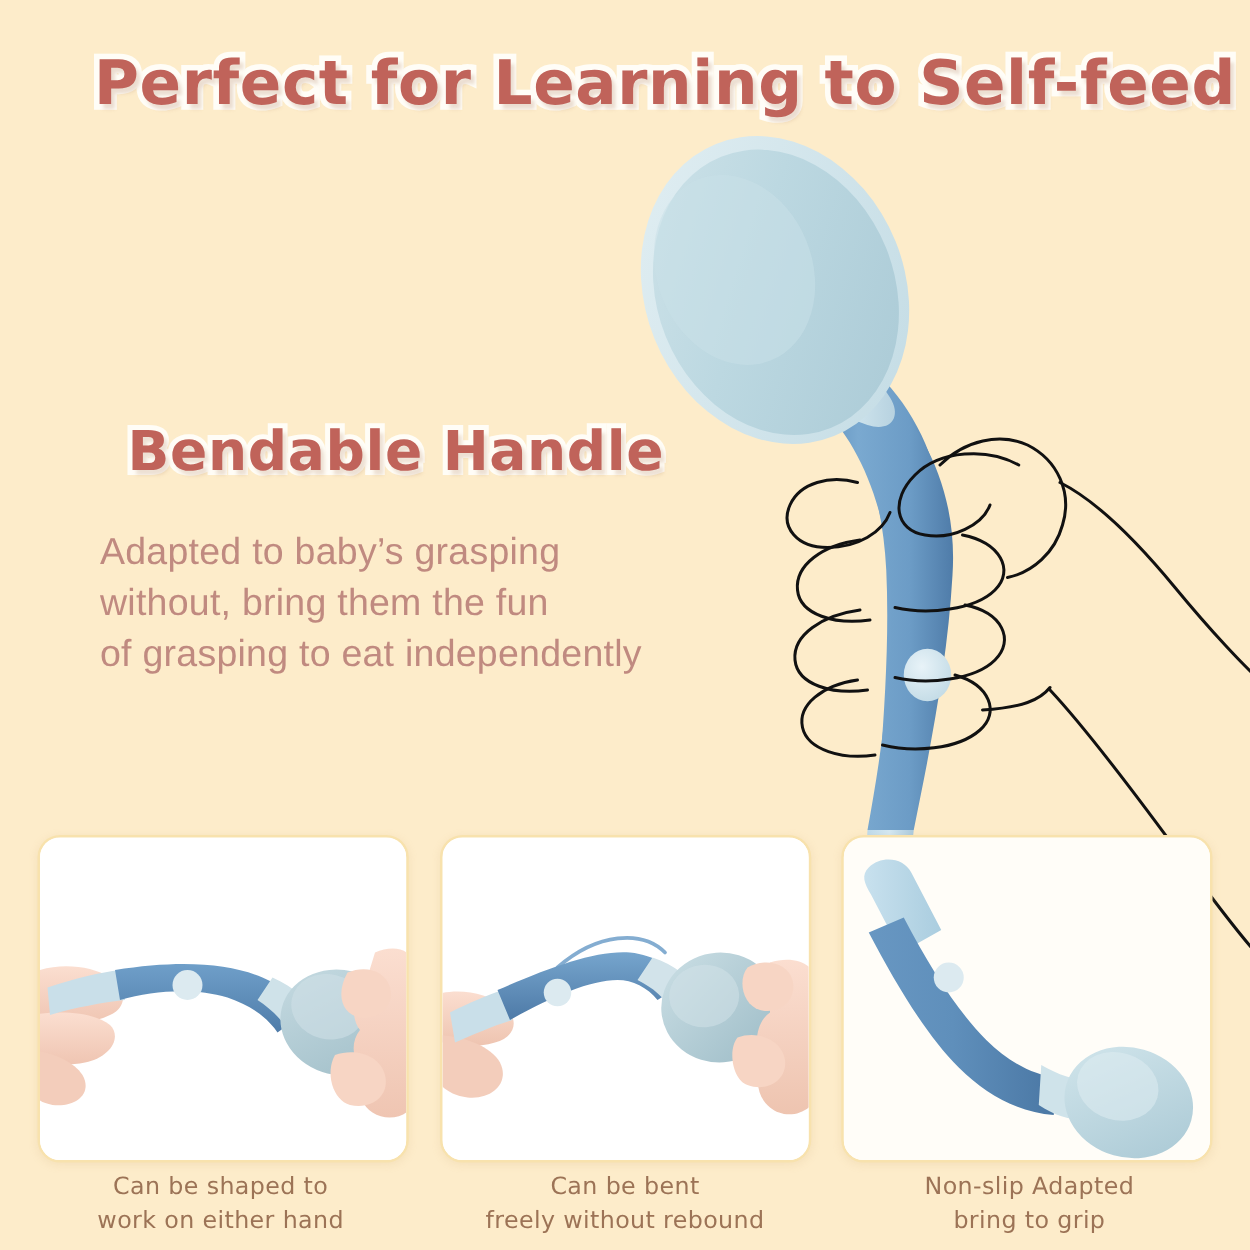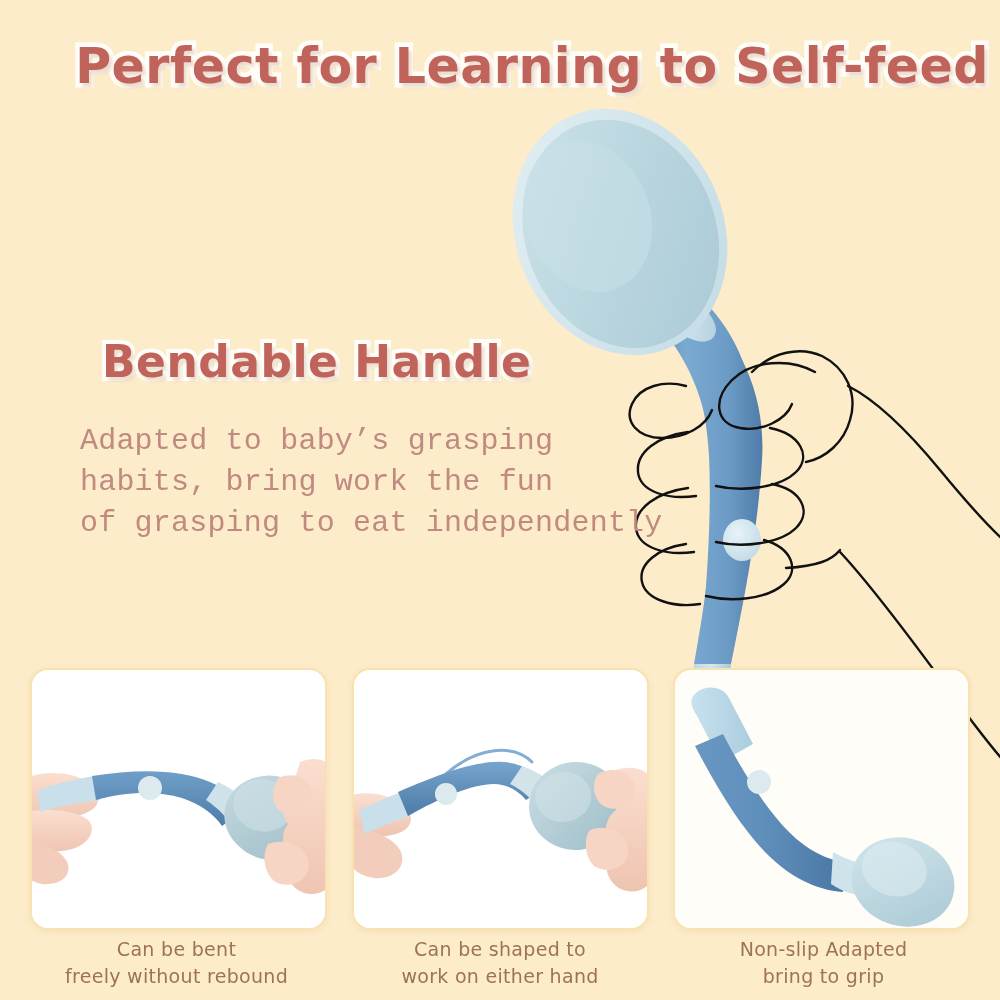--- a/index.html
+++ b/index.html
@@ -57,21 +57,21 @@
     white-space: nowrap;
     padding-left: 24px;
   }
 
   
   #body-copy {
     position: absolute;
     left: 80px;
     top: 421px;
     width: 600px;
-    font-family: Liberation Mono, monospace;
+    font-family: Liberation Sans, sans-serif;
     font-size: 30px;
     line-height: 41px;
     color: #c08a80;
     letter-spacing: 0.2px;
   }
   #body-copy div { white-space: nowrap; }
 
   
   #hero {
     position: absolute;
@@ -239,21 +239,21 @@
                C 978 730, 998 756, 1012 770"></path>
     </g>
   </svg>
 
   <div id="headline">Perfect for Learning to Self-feed</div>
 
   <div id="section-heading">Bendable Handle</div>
 
   <div id="body-copy">
     <div>Adapted to baby’s grasping</div>
-    <div>habits, bring work the fun</div>
+    <div>without, bring them the fun</div>
     <div>of grasping to eat independently</div>
   </div>
 
   <div id="cards">
 
     <div class="card">
       <svg viewBox="0 0 293 258" width="293" height="258">
         <defs>
           <linearGradient id="c1Handle" x1="0%" y1="0%" x2="0%" y2="100%">
             <stop offset="0%" stop-color="#6f9fc9"></stop>
@@ -395,26 +395,26 @@
         <g transform="rotate(16 228 212)">
           <ellipse cx="228" cy="212" rx="52" ry="44" fill="url(#c3Bowl)"></ellipse>
           <ellipse cx="216" cy="202" rx="33" ry="27" fill="#dcebf0" opacity="0.6"></ellipse>
         </g>
       </svg>
     </div>
   </div>
 
   <div id="captions">
     <div class="caption">
+      <div>Can be shaped to</div>
+      <div>work on either hand</div>
+    </div>
+    <div class="caption">
       <div>Can be bent</div>
       <div>freely without rebound</div>
-    </div>
-    <div class="caption">
-      <div>Can be shaped to</div>
-      <div>work on either hand</div>
     </div>
     <div class="caption">
       <div>Non-slip Adapted</div>
       <div>bring to grip</div>
     </div>
   </div>
 
 </div>
 
 </body></html>

